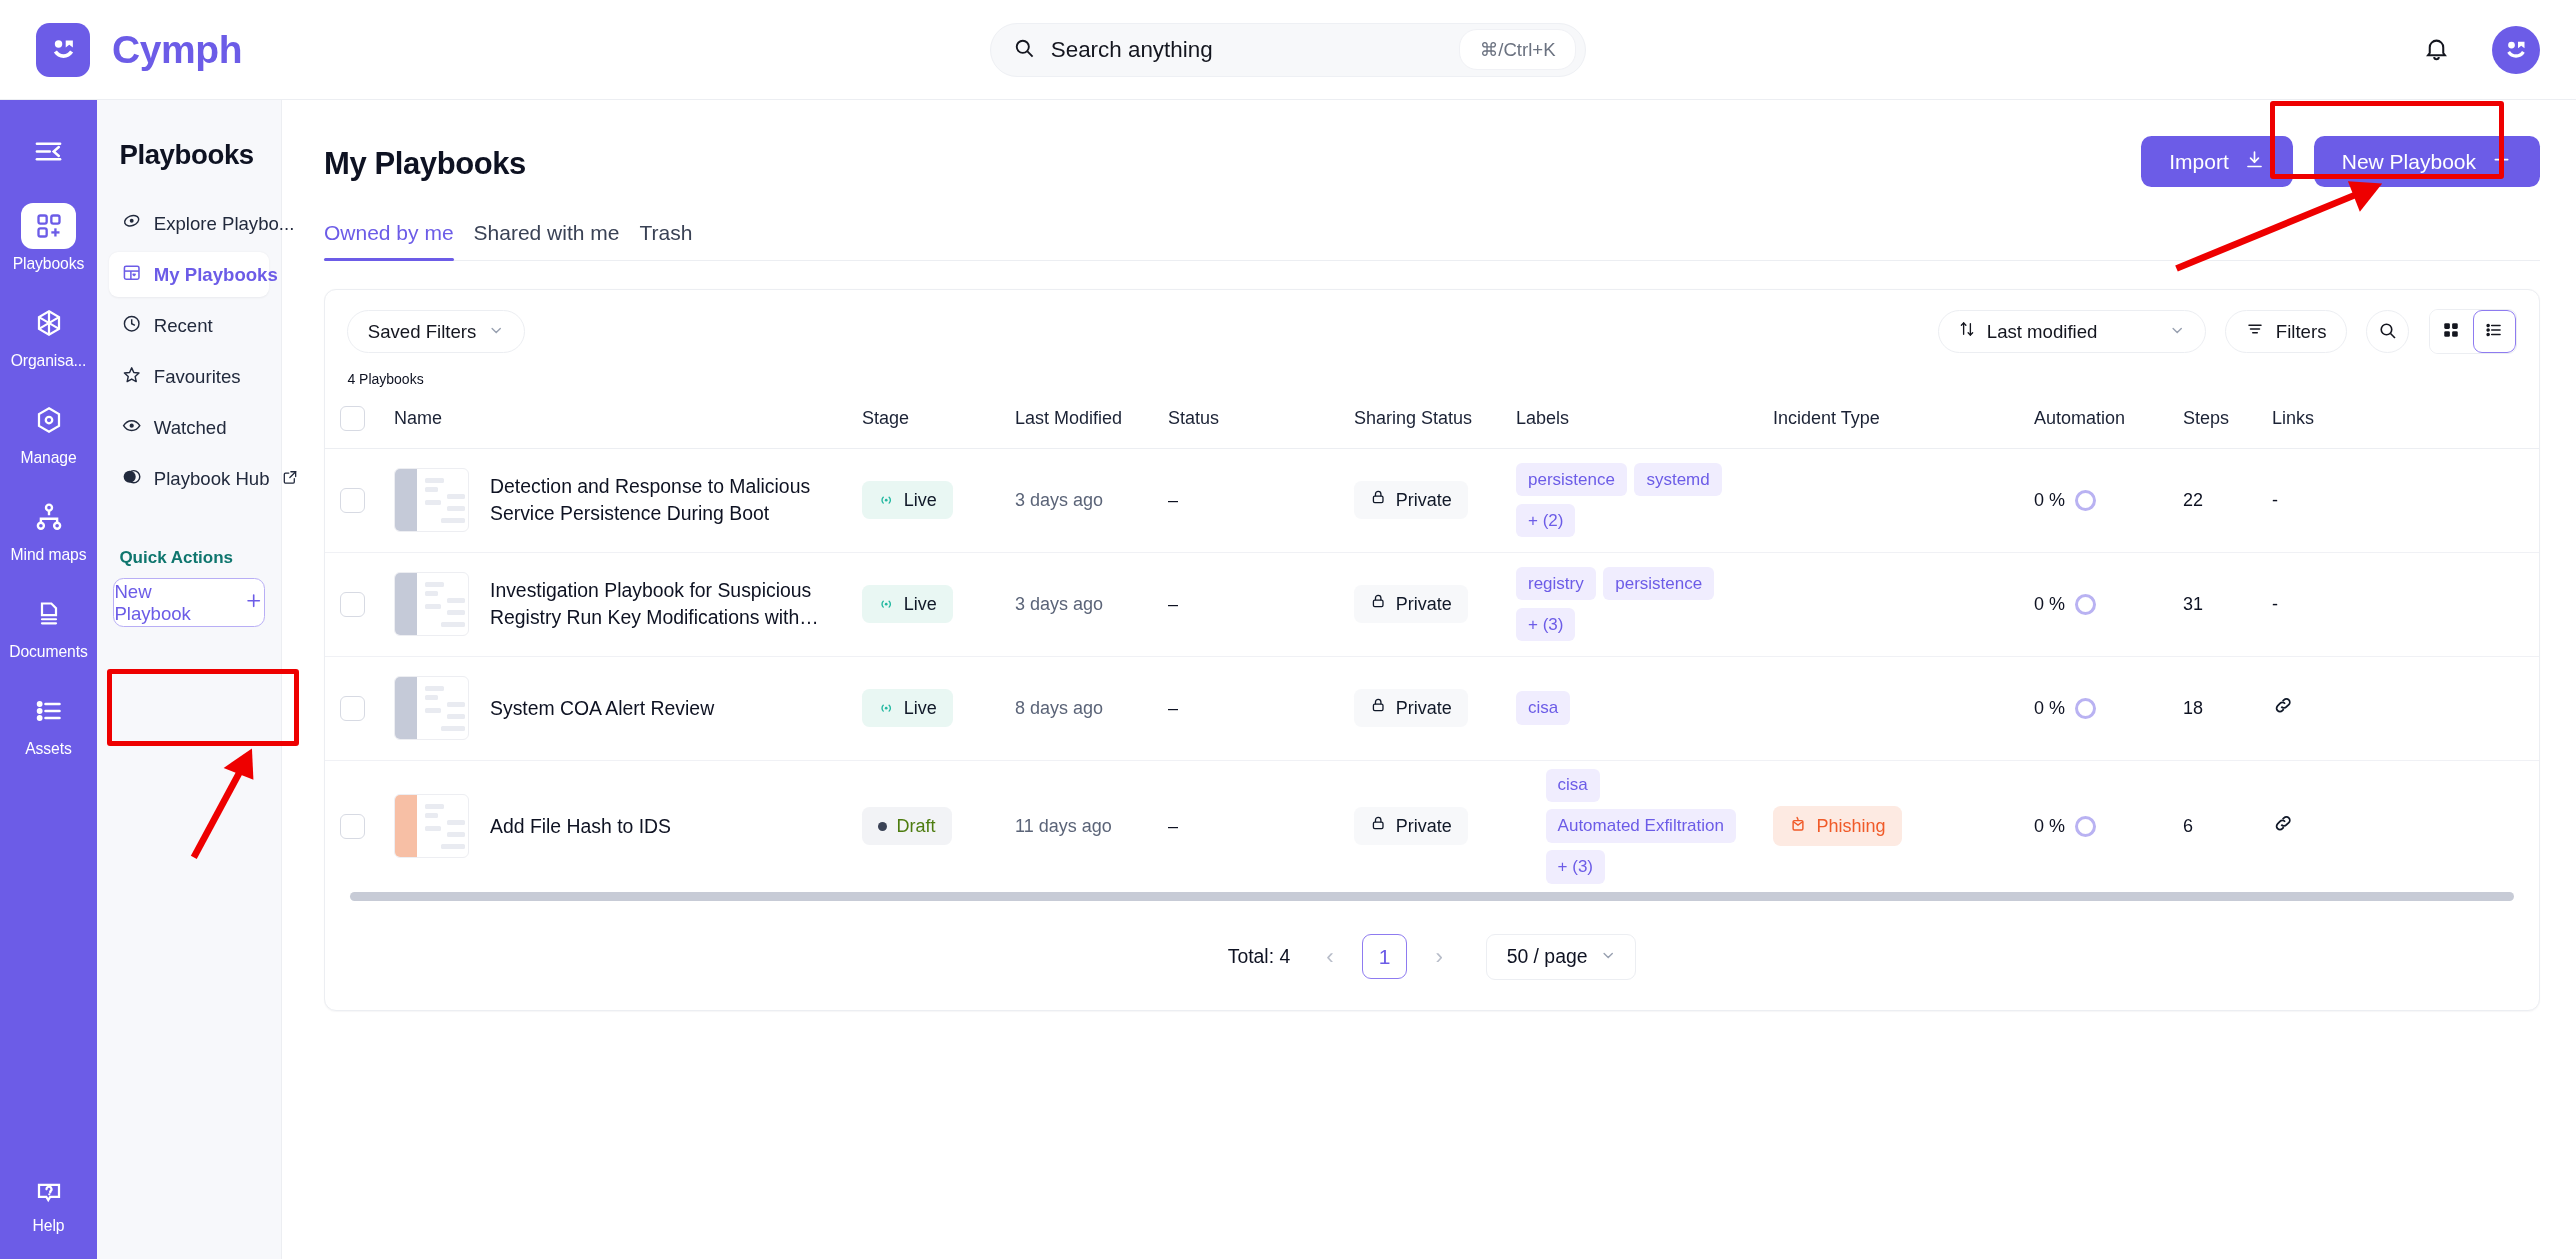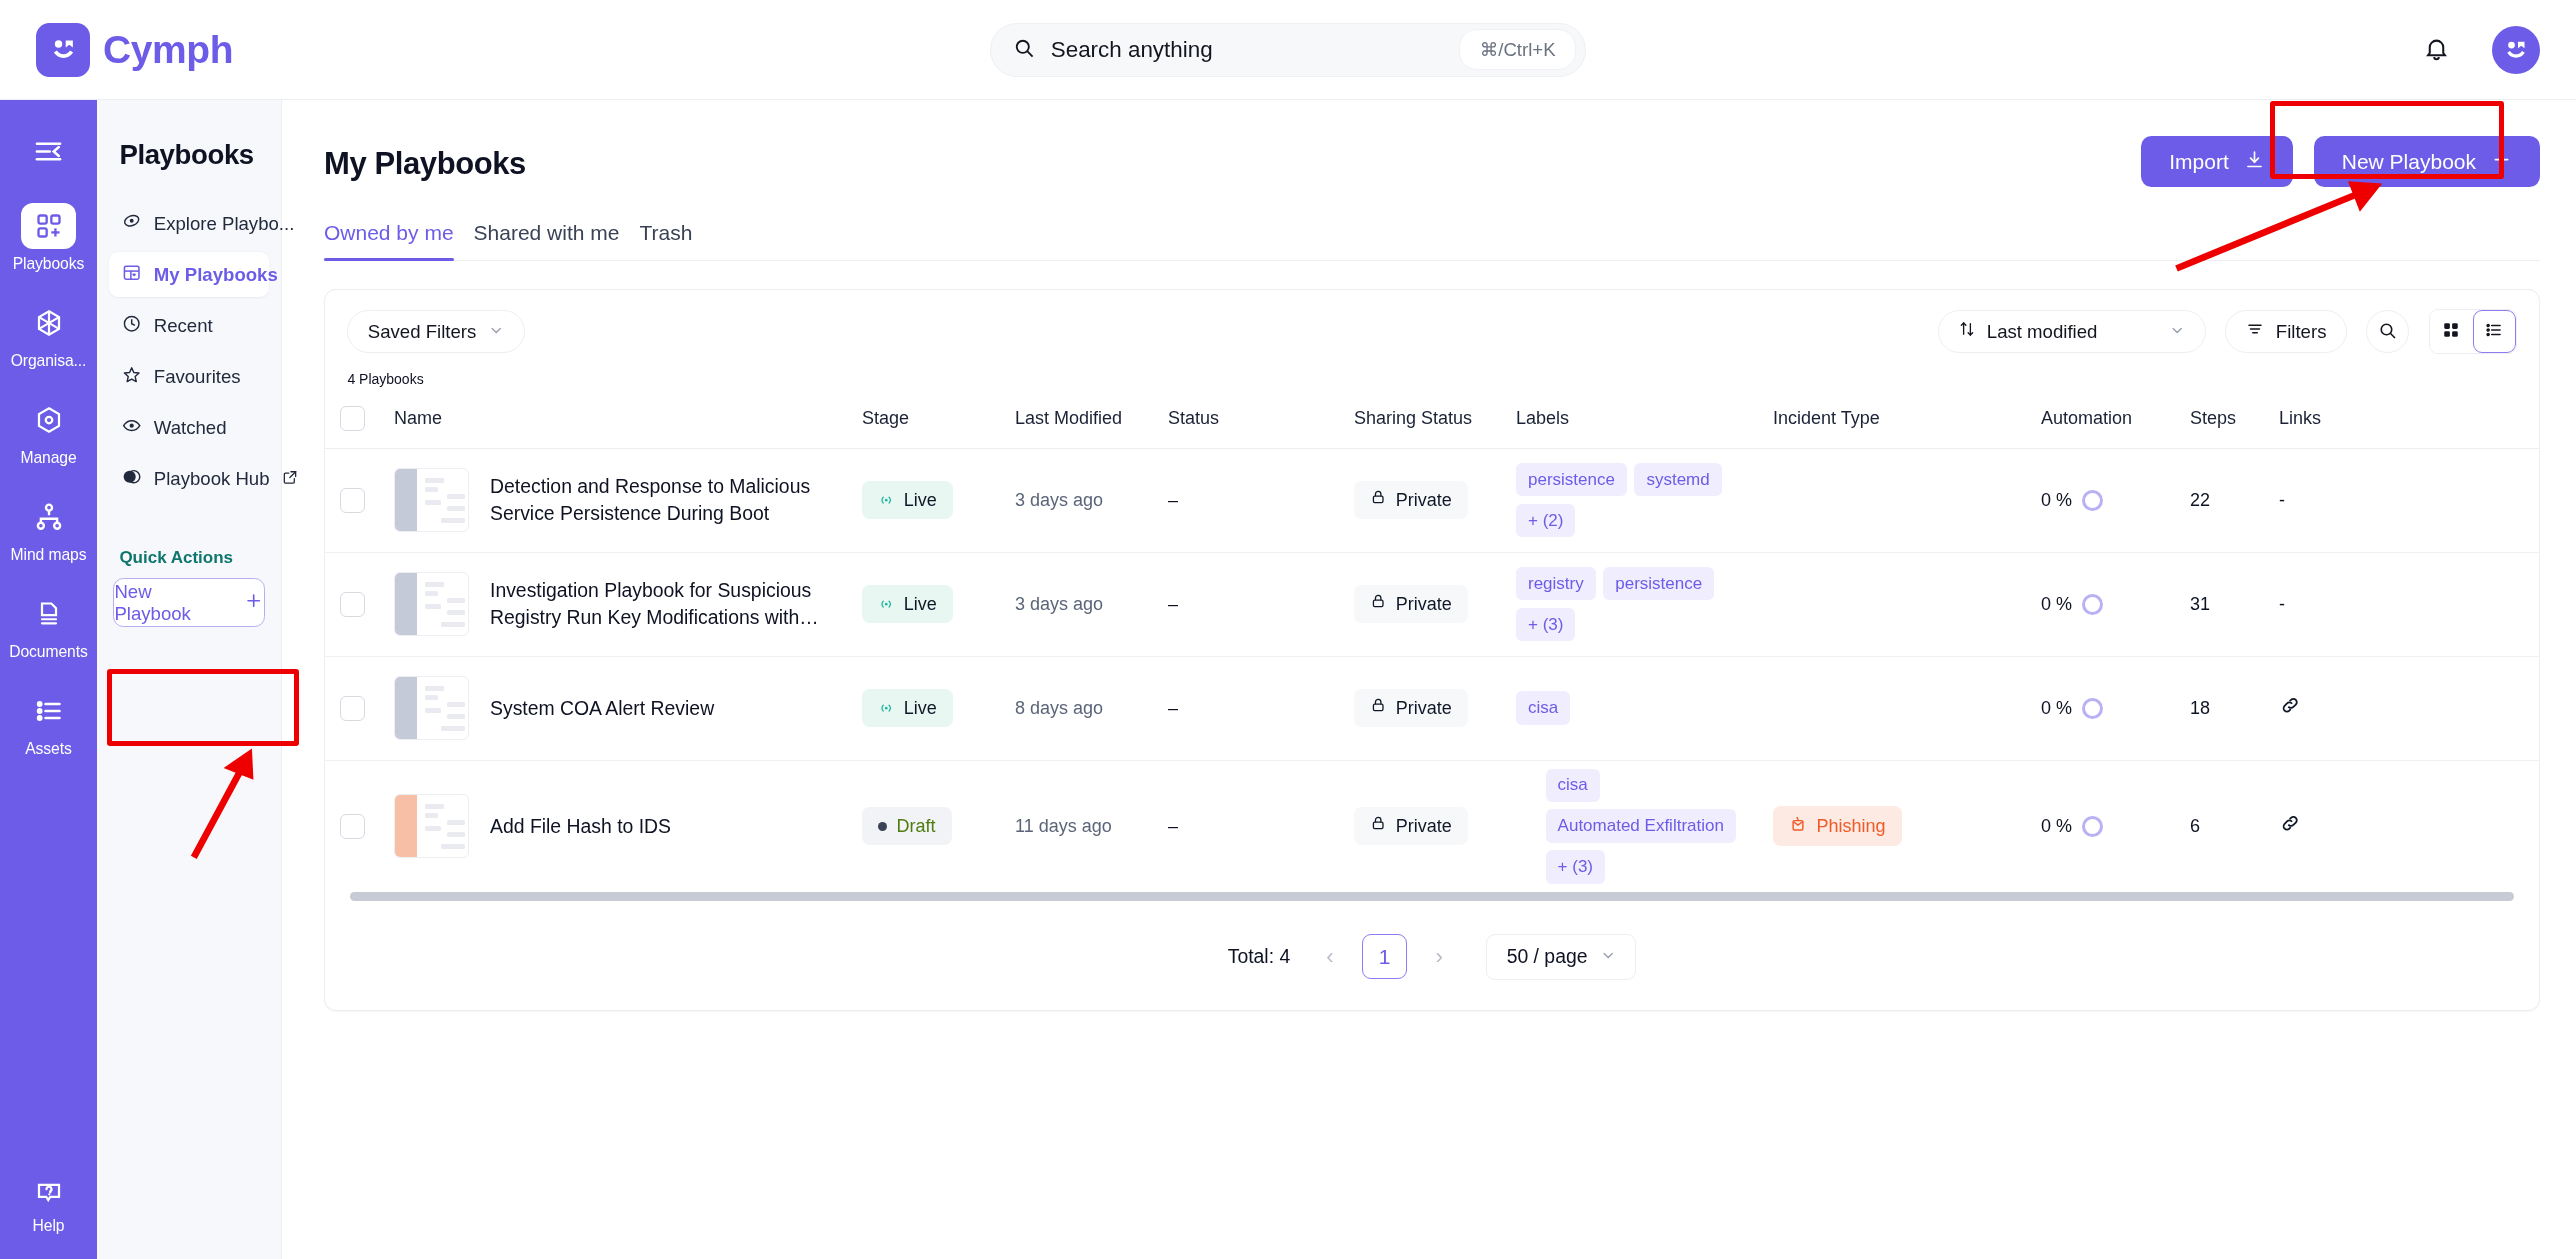--- a/index.html
+++ b/index.html
@@ -12,21 +12,21 @@
   .app { position: relative; width: 2576px; height: 1260px; display: flex; flex-direction: column; }
 
   
   .topbar {
     height: 100px; min-height: 100px;
     background: #ffffff;
     border-bottom: 0.7px solid #eceef2;
     display: flex; align-items: center;
     position: relative; z-index: 5;
   }
-  .brand { display: flex; align-items: center; gap: 13px; padding-left: 36px; width: 417px; }
+  .brand { display: flex; align-items: center; gap: 22px; padding-left: 36px; width: 417px; }
   .brand-mark {
     width: 54px; height: 54px; border-radius: 13.4px; background: #6c5ce7;
     display: flex; align-items: center; justify-content: center;
   }
   .brand-name { font-size: 39px; font-weight: 700; color: #6c5ce7; letter-spacing: -0.4px; }
 
   .search-wrap { flex: 1; display: flex; justify-content: center; }
   .searchbox {
     width: 596px; height: 54px; border-radius: 27px; background: #f7f8fa;
     border: 0.7px solid #eef0f4;
@@ -128,21 +128,21 @@
   .c { font-size: 18px; color: #0e1222; padding-right: 7.5px; }
   .th { font-size: 18px; color: #1b2235; font-weight: 400; }
   .c-chk { width: 54px; display: flex; justify-content: center; flex: 0 0 54px; }
   .c-name { flex: 0 0 455px; display: flex; align-items: center; gap: 21px; padding-left: 15px; }
   .c-stage { flex: 0 0 153px; margin-left: 28px; }
   .c-mod { flex: 0 0 153px; }
   .c-status { flex: 0 0 186px; }
   .c-share { flex: 0 0 162px; }
   .c-labels { flex: 0 0 257px; display: flex; flex-wrap: wrap; gap: 7.5px; align-content: center; }
   .c-inc { flex: 0 0 261px; }
-  .c-auto { flex: 0 0 149px; display: flex; align-items: center; gap: 10.4px; margin-left: 7px; }
+  .c-auto { flex: 0 0 149px; display: flex; align-items: center; gap: 10.4px; }
   .c-steps { flex: 0 0 89px; }
   .c-links { flex: 0 0 67px; }
   .chk { width: 25px; height: 25px; border: 1.5px solid #d7dae3; border-radius: 6px; background: #fff; cursor: pointer; }
   .thumb { width: 75px; height: 64px; border-radius: 6px; background: #fff; border: 0.7px solid #edeef2; position: relative; overflow: hidden; flex: 0 0 75px; }
   .thumb .spine { position: absolute; left: 0; top: 0; bottom: 0; width: 22.4px; background: #c5cad8; }
   .thumb.peach .spine { background: #f7bfa5; }
   .thumb .ln { position: absolute; background: #e9ebf1; border-radius: 1.5px; }
   .pb-name { font-size: 19.4px; color: #0e1222; line-height: 1.38; }
   .badge { display: inline-flex; align-items: center; gap: 9px; border-radius: 7.5px; padding: 8.2px 16.4px; font-size: 18px; }
   .badge-live { background: #e9f7f3; color: #101828; }

